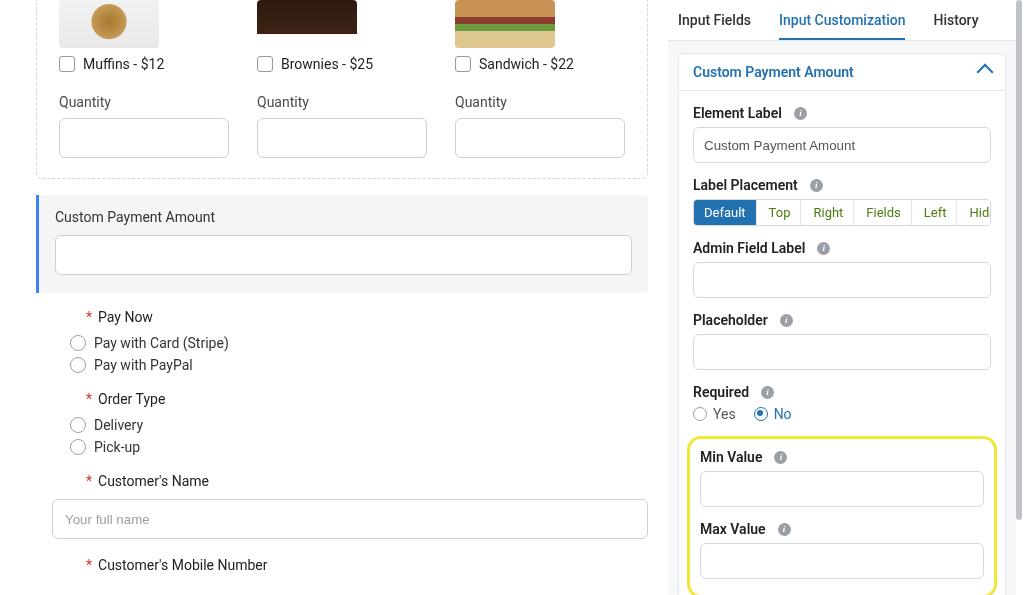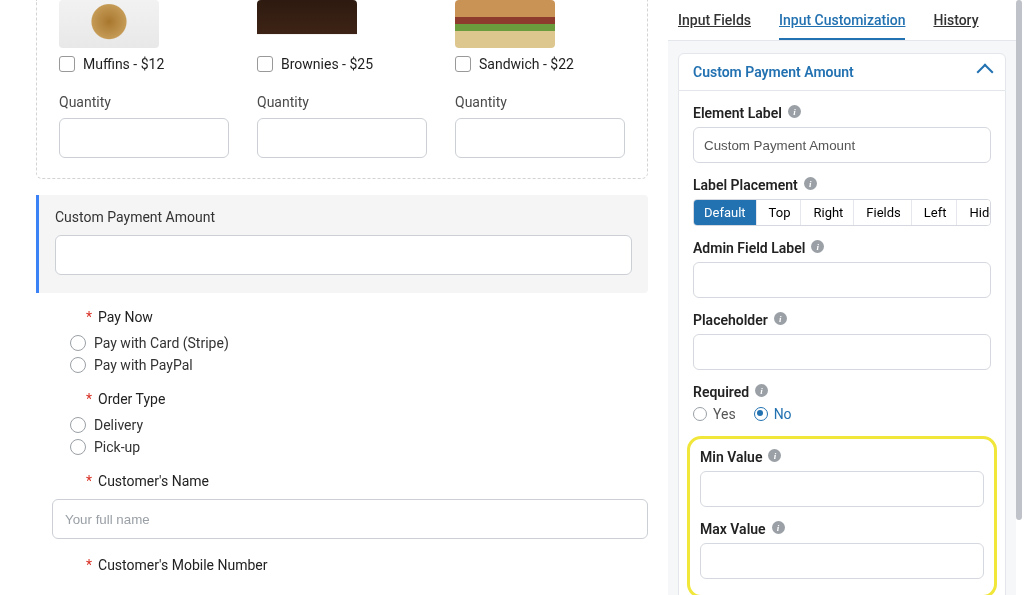--- a/index.html
+++ b/index.html
@@ -147,21 +147,20 @@
     padding: 12px 10px 0 10px;
     border-bottom: 1px solid #e3e6eb;
     background: #fff;
   }
   .tab {
     padding-bottom: 10px;
     font-weight: 500;
     color: #333;
     cursor: pointer;
     border-bottom: 2px solid transparent;
-    text-decoration: underline;
   }
   .tab.active {
     color: #2271b1;
     border-bottom-color: #2271b1;
   }
   .panel-body {
     background: #f6f7f9;
     flex: 1;
     padding: 12px 10px 0 10px;
     overflow: hidden;
@@ -184,21 +183,22 @@
     border-top: none;
     border-radius: 0 0 6px 6px;
     padding: 14px 14px 6px 14px;
   }
   .field-group { margin-bottom: 14px; }
   .field-group .fg-label {
     font-weight: 600;
     color: #222;
     margin-bottom: 6px;
     display: flex;
-    gap: 6px;
+    align-items: center;
+    gap: 12px;
   }
   .info-icon {
     width: 13px; height: 13px;
     border-radius: 50%;
     background: #9aa0a6;
     color: #fff;
     font-size: 9px;
     display: inline-flex;
     align-items: center;
     justify-content: center;
@@ -220,21 +220,21 @@
     gap: 2px;
     border: 1px solid #d5d8de;
     border-radius: 4px;
     overflow: hidden;
   }
   .seg-btn {
     flex: none;
     padding: 5px 10px;
     font-size: 13px;
     background: #fff;
-    color: #000000;
+    color: #4d7c0f;
     cursor: pointer;
     border-right: 1px solid #e5e7ec;
   }
   .seg-btn:last-child { border-right: none; }
   .seg-btn.active {
     background: #2271b1;
     color: #ffffff;
   }
   .req-row {
     display: flex;

